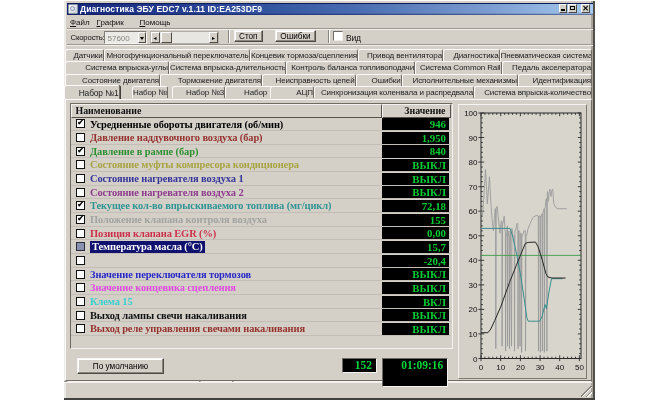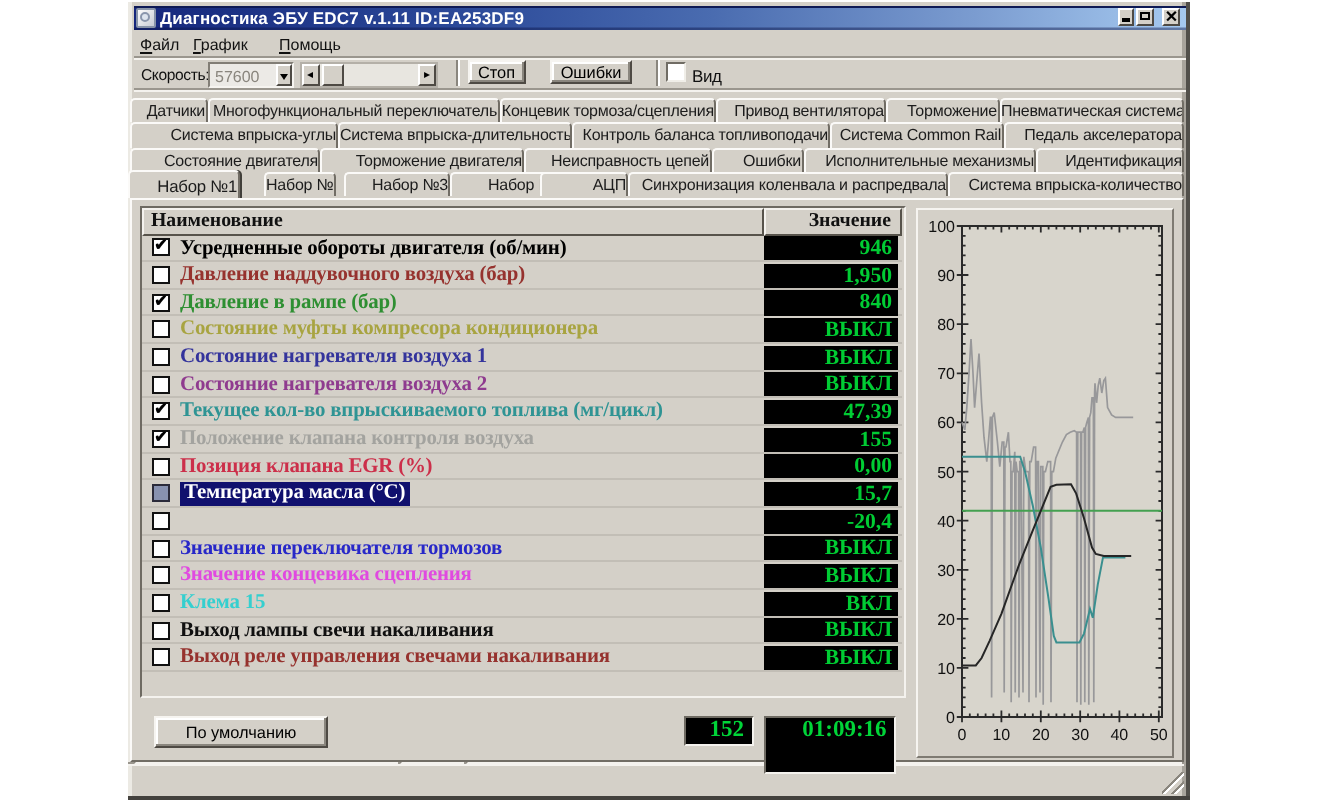--- a/index.html
+++ b/index.html
@@ -120,21 +120,21 @@
 <div class="btn" style="left:275px;top:29.5px;width:41px;height:12.5px;line-height:11.5px">Ошибки</div>
 <div class="tsep"></div>
 <div class="tsep" style="left:227.5px"></div>
 <div class="mline" style="top:43.6px"></div>
 <div class="vbox"></div>
 <div class="tool abs" style="left:346px;top:32.5px;font-size:8.5px">Вид</div>
 <div class="tab " style="left:64.5px;top:49px;width:39px;height:12.4px">Датчики</div>
 <div class="tab " style="left:103.5px;top:49px;width:146px;height:12.4px">Многофункциональный переключатель</div>
 <div class="tab " style="left:249.5px;top:49px;width:108.5px;height:12.4px">Концевик тормоза/сцепления</div>
 <div class="tab " style="left:358px;top:49px;width:85px;height:12.4px">Привод вентилятора</div>
-<div class="tab " style="left:443px;top:49px;width:56.5px;height:12.4px">Торможение</div>
+<div class="tab " style="left:443px;top:49px;width:56.5px;height:12.4px">Диагностика</div>
 <div class="tab " style="left:499.5px;top:49px;width:92.5px;height:12.4px">Пневматическая система</div>
 <div class="tab " style="left:64.5px;top:61.4px;width:104.5px;height:12.2px">Система впрыска-углы</div>
 <div class="tab " style="left:169px;top:61.4px;width:116.5px;height:12.2px">Система впрыска-длительность</div>
 <div class="tab " style="left:285.5px;top:61.4px;width:129.5px;height:12.2px">Контроль баланса топливоподачи</div>
 <div class="tab " style="left:415px;top:61.4px;width:86.5px;height:12.2px">Система Common Rail</div>
 <div class="tab " style="left:501.5px;top:61.4px;width:90.5px;height:12.2px">Педаль акселератора</div>
 <div class="tab " style="left:64.5px;top:73.6px;width:95.5px;height:12.2px">Состояние двигателя</div>
 <div class="tab " style="left:160px;top:73.6px;width:102px;height:12.2px">Торможение двигателя</div>
 <div class="tab " style="left:262px;top:73.6px;width:93.5px;height:12.2px">Неисправность цепей</div>
 <div class="tab " style="left:355.5px;top:73.6px;width:46px;height:12.2px">Ошибки</div>
@@ -178,21 +178,21 @@
         <span class="val">ВЫКЛ</span>
       </div>
 <div class="trow" style="top:68.3px">
         <span class="cb"></span>
         <span class="nm" style="color:#8f3b8f">Состояние нагревателя воздуха 2</span>
         <span class="val">ВЫКЛ</span>
       </div>
 <div class="trow" style="top:81.96px">
         <span class="cb cbc">✔</span>
         <span class="nm" style="color:#2f9494">Текущее кол-во впрыскиваемого топлива (мг/цикл)</span>
-        <span class="val">47,39</span>
+        <span class="val">72,18</span>
       </div>
 <div class="trow" style="top:95.62px">
         <span class="cb cbc">✔</span>
         <span class="nm" style="color:#a3a39f">Положение клапана контроля воздуха</span>
         <span class="val">155</span>
       </div>
 <div class="trow" style="top:109.28px">
         <span class="cb"></span>
         <span class="nm" style="color:#cc2f4a">Позиция клапана EGR (%)</span>
         <span class="val">0,00</span>

